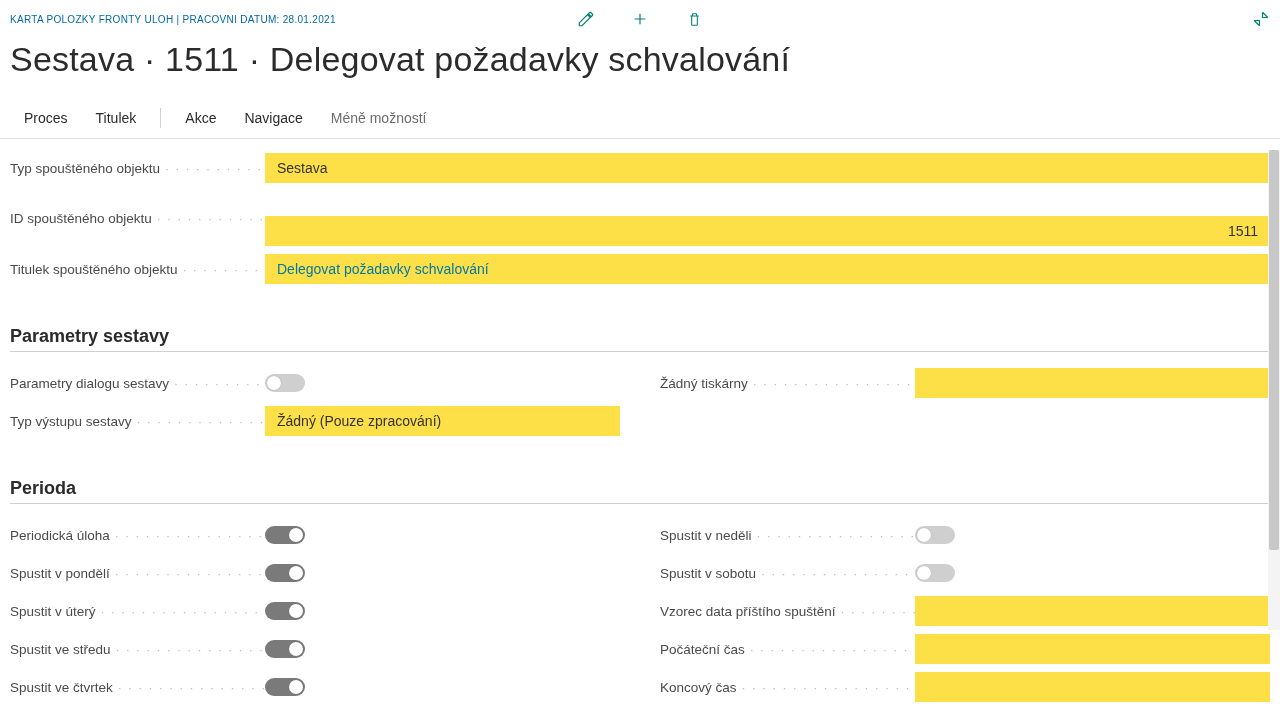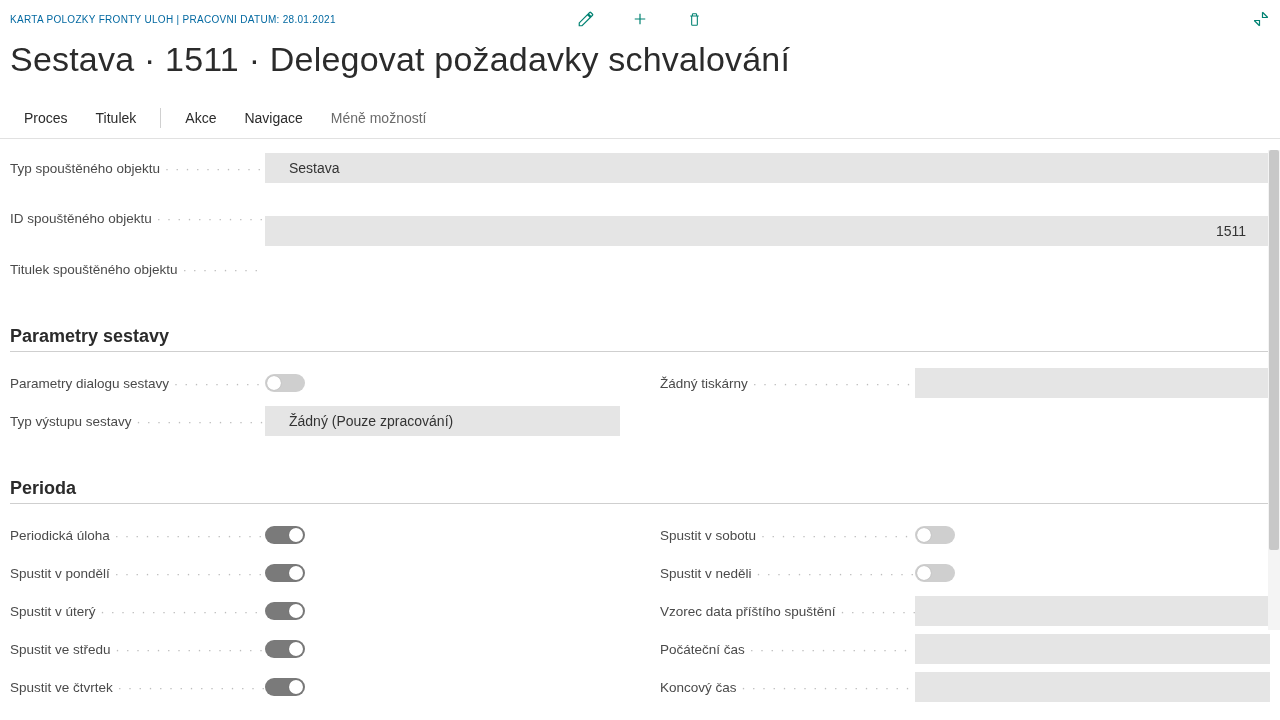--- a/index.html
+++ b/index.html
@@ -119,22 +119,22 @@
   overflow: hidden;
   white-space: nowrap;
 }
 .field-label::after {
   content: " · · · · · · · · · · · · · · · · · · · · · · · · · · · · · · · · · · · · · · · ·";
   color: #bdbdbd;
   letter-spacing: 1px;
 }
 .field-value {
   flex: 1;
-  background: #e5e5e5;
-  padding: 6px 24px;
+  background: #fde047;
+  padding: 6px 12px;
   min-height: 30px;
   color: #333;
   font-size: 14px;
   border: none;
   display: flex;
   align-items: center;
 }
 .field-value.numeric { justify-content: flex-end; margin-top: 25px; }
 .field-value.link { color: #0078a8; }
 .toggle {
@@ -227,20 +227,21 @@
       <div class="field-row">
         <div class="field-label">Typ spouštěného objektu</div>
         <div class="field-value">Sestava</div>
       </div>
       <div class="field-row">
         <div class="field-label">ID spouštěného objektu</div>
         <div class="field-value numeric">1511</div>
       </div>
       <div class="field-row">
         <div class="field-label">Titulek spouštěného objektu</div>
+        <div class="field-value link">Delegovat požadavky schvalování</div>
       </div>
     </div>
   </div>
 
   <div class="section-header">
     <div class="section-title">Parametry sestavy</div>
   </div>
   <div class="field-grid">
     <div class="field-col">
       <div class="field-row">
@@ -305,29 +306,29 @@
         <div class="field-label">Spustit ve čtvrtek</div>
         <div style="flex:1">
             <div class="toggle on-accent on">
               <div class="knob"></div>
             </div>
           </div>
       </div>
     </div>
     <div class="field-col">
       <div class="field-row">
+        <div class="field-label">Spustit v neděli</div>
+        <div style="flex:1">
+            <div class="toggle">
+              <div class="knob"></div>
+            </div>
+          </div>
+      </div>
+      <div class="field-row">
         <div class="field-label">Spustit v sobotu</div>
-        <div style="flex:1">
-            <div class="toggle">
-              <div class="knob"></div>
-            </div>
-          </div>
-      </div>
-      <div class="field-row">
-        <div class="field-label">Spustit v neděli</div>
         <div style="flex:1">
             <div class="toggle">
               <div class="knob"></div>
             </div>
           </div>
       </div>
       <div class="field-row">
         <div class="field-label">Vzorec data příštího spuštění</div>
         <div class="field-value"></div>
       </div>

